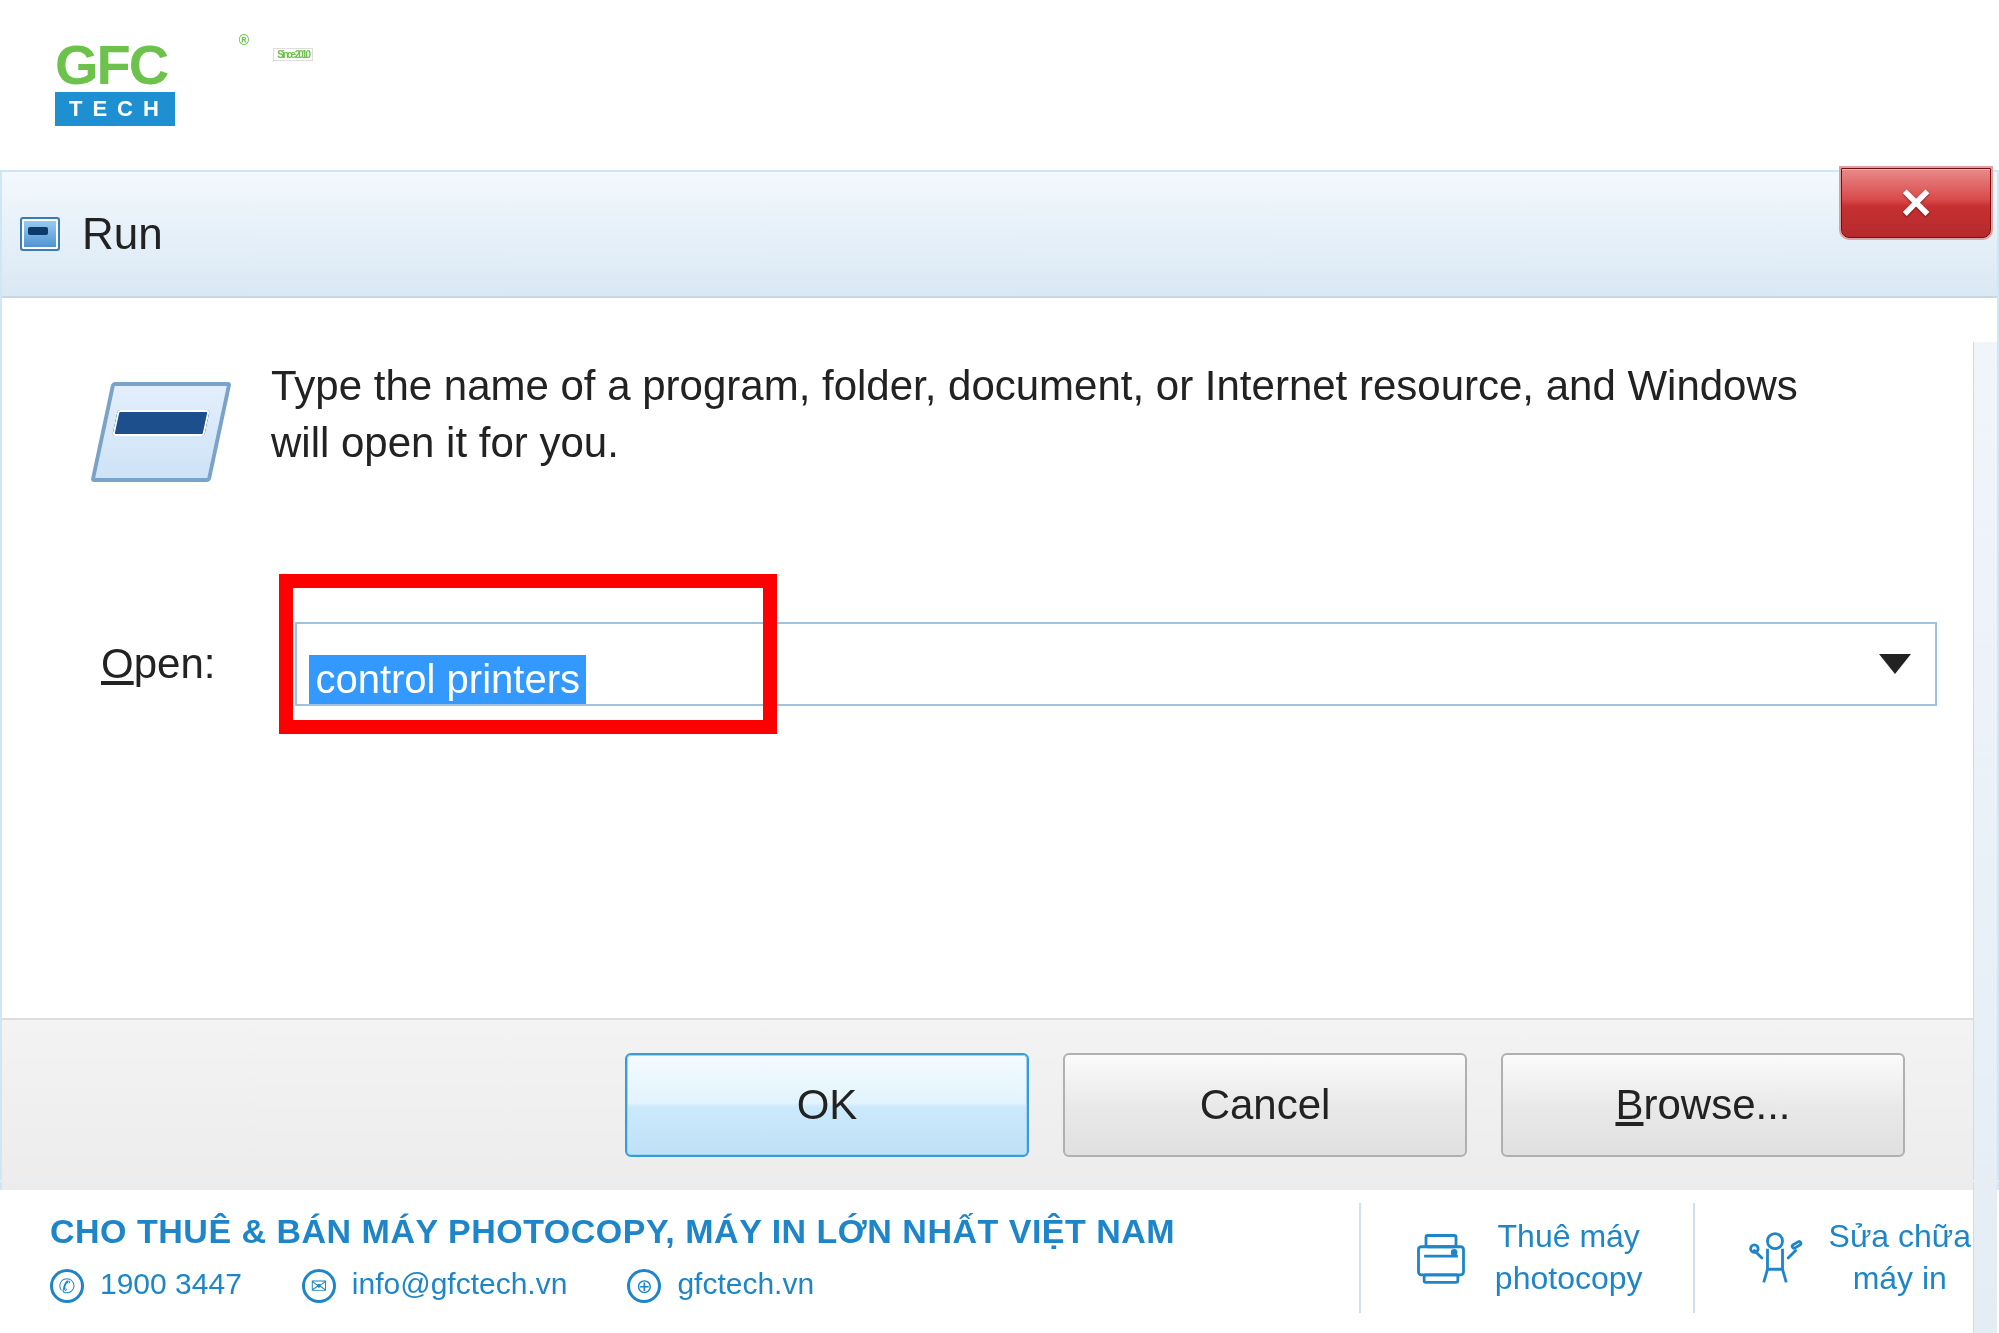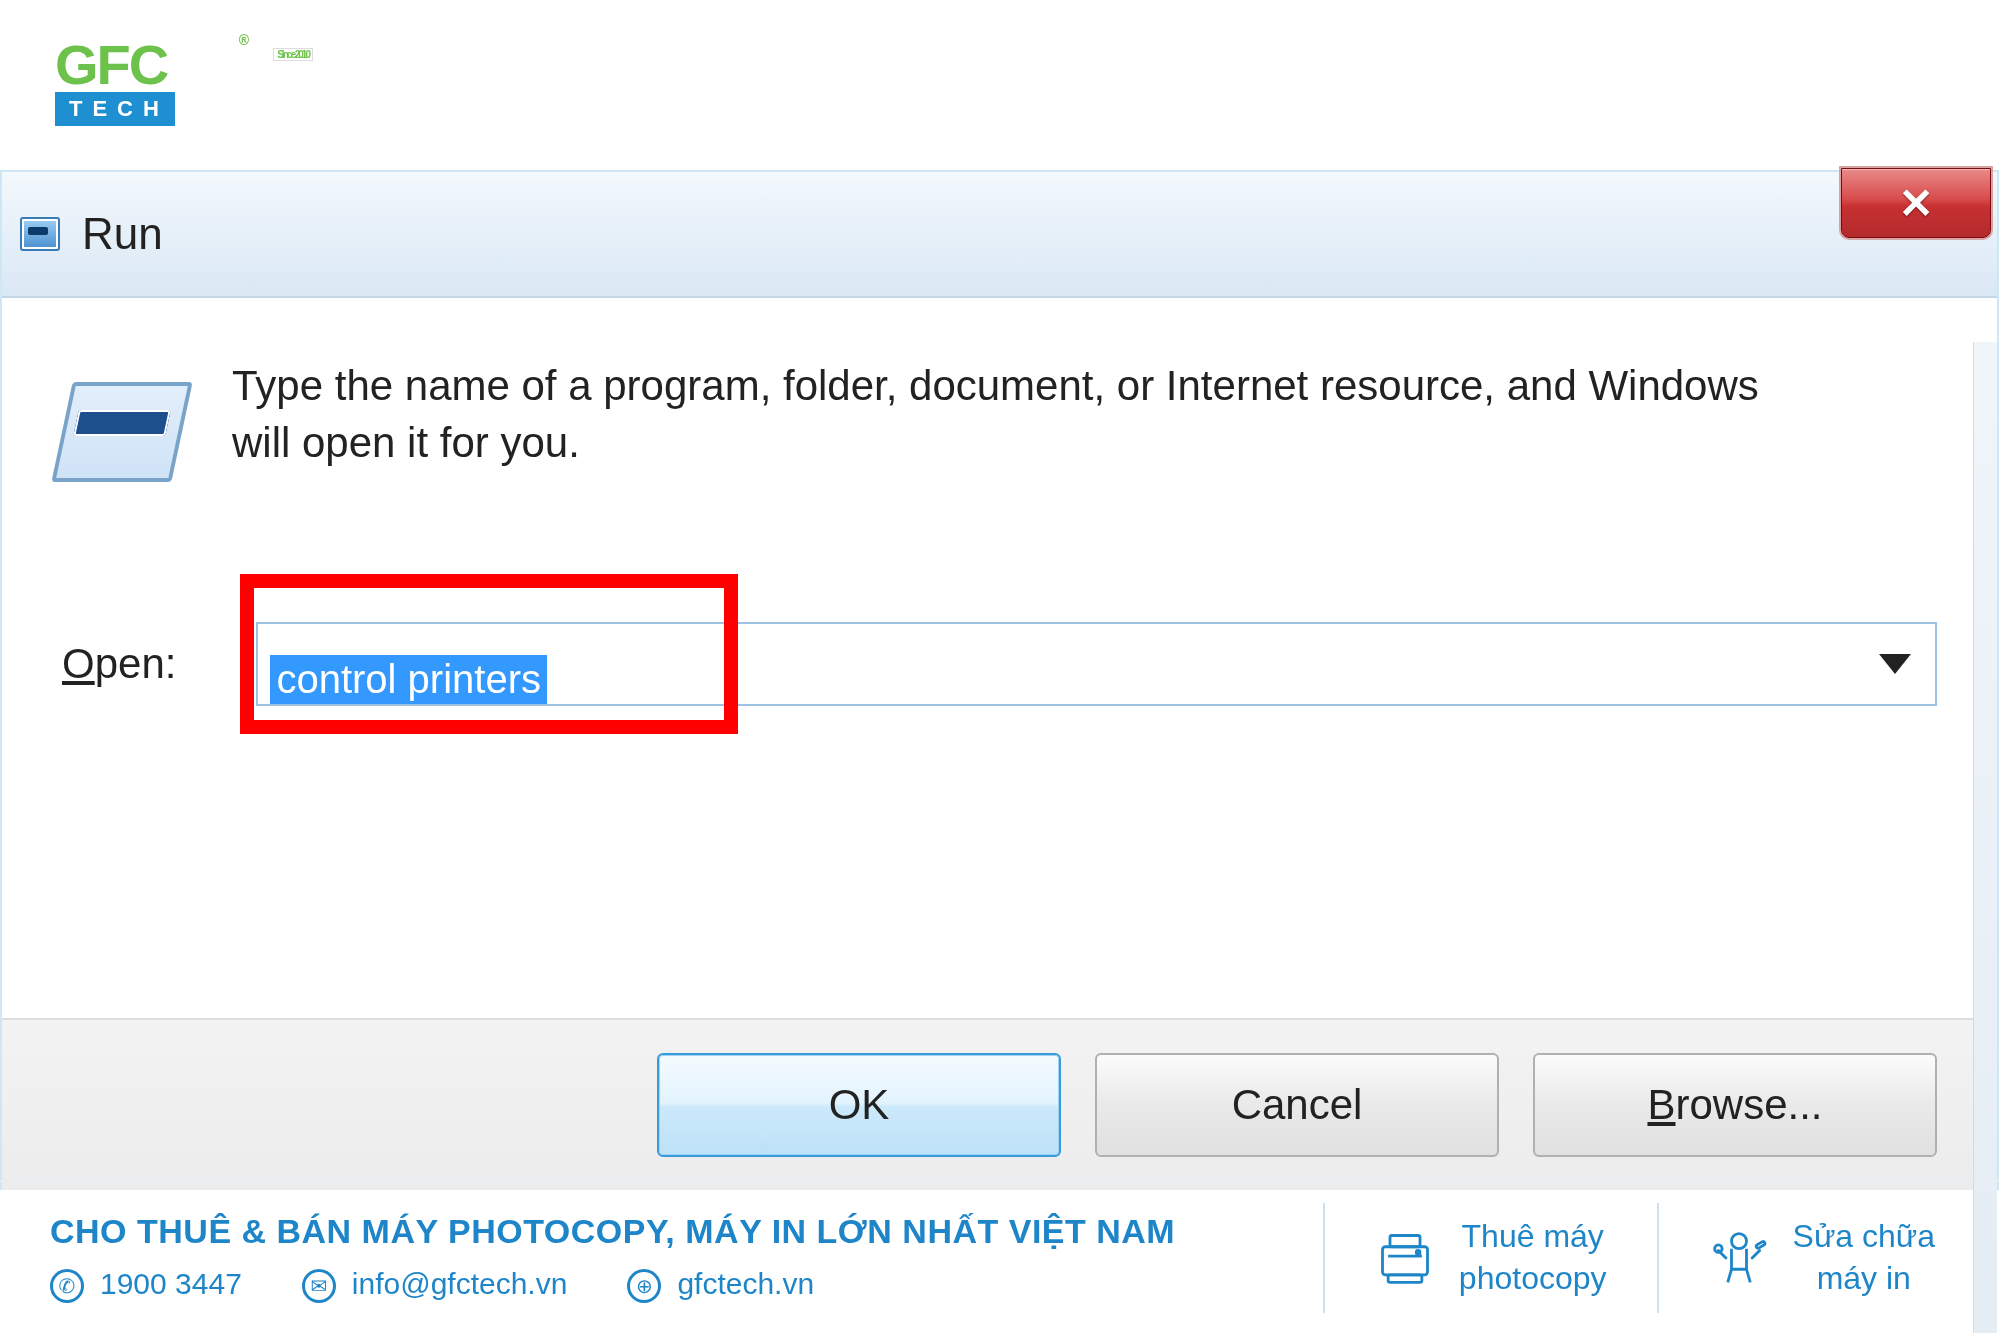--- a/index.html
+++ b/index.html
@@ -119,20 +119,21 @@
     font-weight:700;
     text-shadow:0 1px 2px rgba(0,0,0,.5);
     font-family: Arial, sans-serif;
   }
 
   .dialog-body {
     position: relative;
     height: 720px;
     background: #ffffff;
     padding: 60px 60px 0 60px;
+    margin-left: 39px;
   }
   .body-row {
     display: flex;
     align-items: flex-start;
     gap: 50px;
   }
   .big-run-icon {
     width: 120px;
     height: 100px;
     position: relative;
@@ -213,21 +214,21 @@
   .footer-bar{
     position:absolute;
     left:0; right:0; top:846px;
     height:172px;
     background: linear-gradient(to bottom,#f3f3f3,#ececec);
     border-top:2px solid #ddd;
     display:flex;
     align-items:center;
     justify-content:flex-end;
     gap:34px;
-    padding-right:60px;
+    padding-right:92px;
   }
   .btn{
     width:404px;
     height:104px;
     font-size:42px;
     color:#222;
     border:2px solid #b0b0b0;
     background: linear-gradient(to bottom,#fbfbfb,#e9e9e9 50%,#e0e0e0 100%);
     border-radius:6px;
     display:flex;
@@ -243,21 +244,21 @@
   .btn .ul{ text-decoration: underline; }
 
   
   .page-footer{
     position:absolute;
     left:0; right:0; bottom:0;
     height:153px;
     border-top:2px solid #e8edf1;
     display:flex;
     align-items:center;
-    padding:0 64px 0 50px;
+    padding:0 28px 0 50px;
     gap:50px;
     color:#1e86c8;
   }
   .pf-left{
     flex:1;
   }
   .pf-tagline{
     font-size:34px;
     font-weight:700;
     color:#1e86c8;

